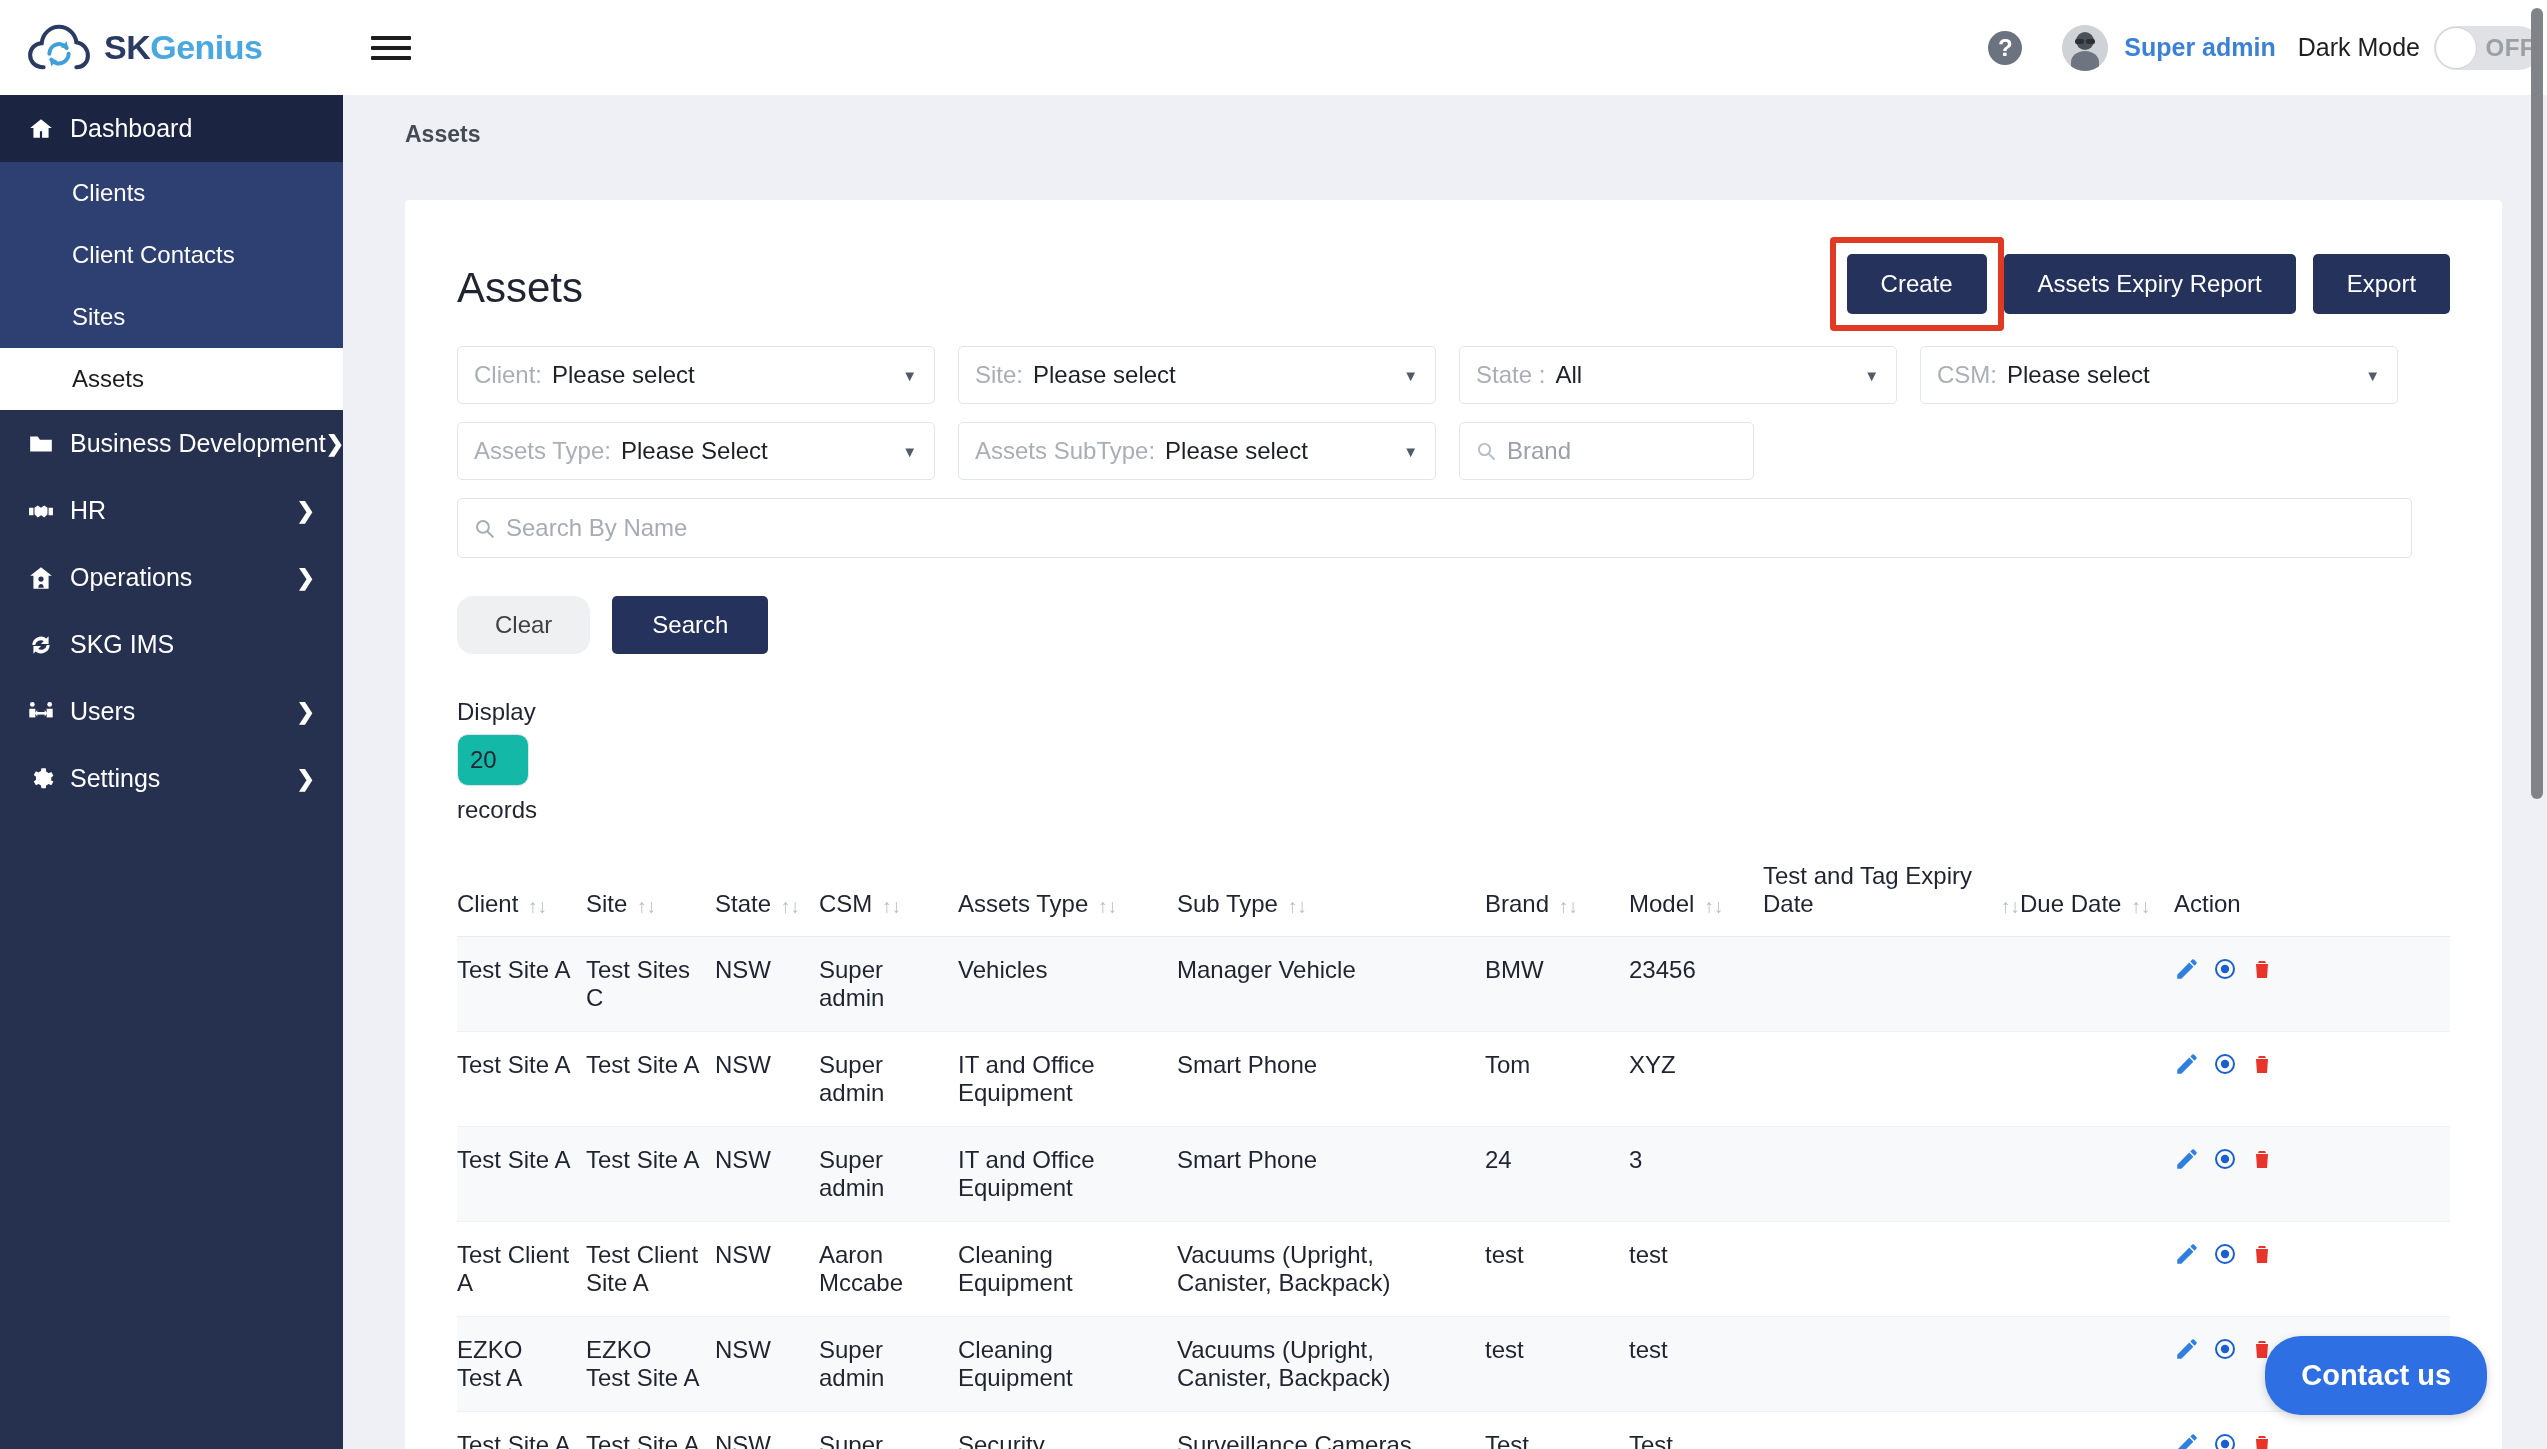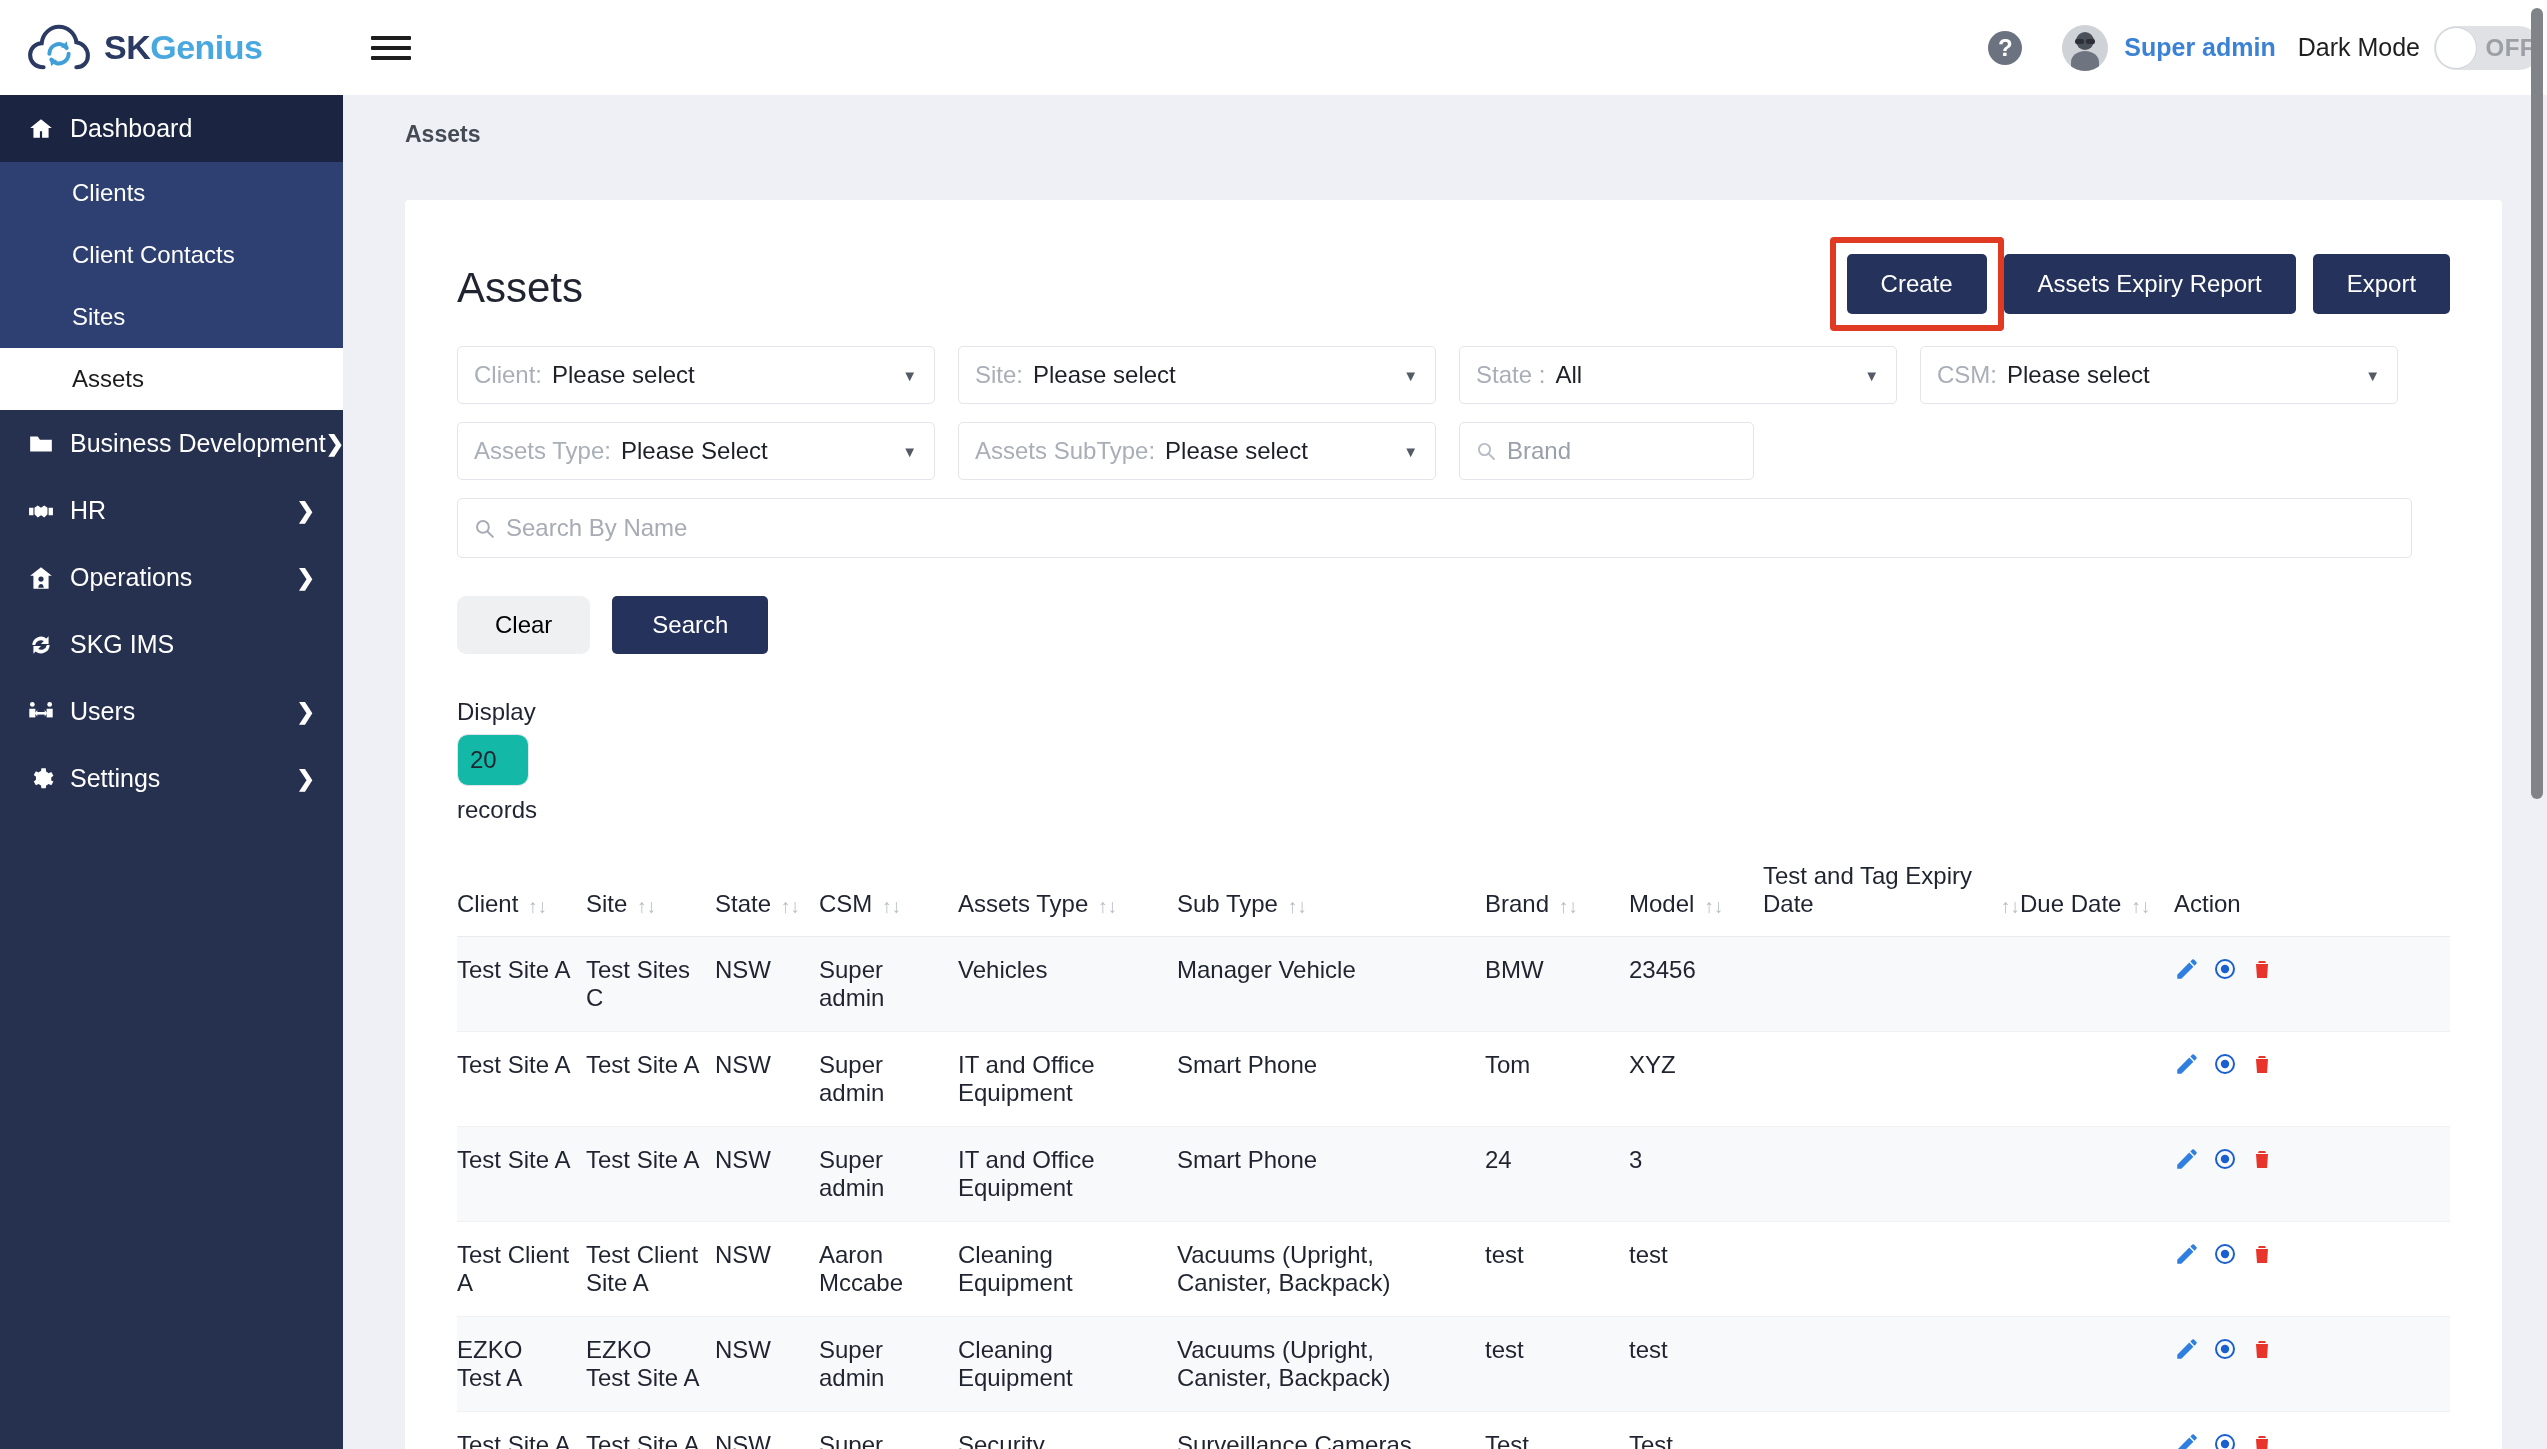--- a/index.html
+++ b/index.html
@@ -101,22 +101,22 @@
   .f-brand { width: 295px; }
   .field .flabel { color: #a9aeb7; font-size: 24px; margin-right: 10px; white-space: nowrap; }
   .field .fvalue { color: #9aa0ab; font-size: 24px; white-space: nowrap; }
   .field .fvalue.dark { color: #1d2027; }
   .field .caret { position: absolute; right: 17px; color: #555b66; font-size: 15px; }
   .search-ico { color: #b7bcc5; font-size: 22px; margin-right: 11px; display:flex; align-items:center; }
   .search-wide { width: 1955px; height: 60px; margin-bottom: 0; }
   .search-wide .fvalue { color: #a6abb4; }
 
   .btn-row { display: flex; gap: 22px; margin-top: 38px; }
-  .btn-clear { background: #eef0f2; color: #000000; border: none; font-size: 24px;
-     padding: 15px 38px; border-radius: 9px; cursor: pointer; font-family: "Liberation Sans", sans-serif; }
+  .btn-clear { background: #eef0f2; color: #404040; border: none; font-size: 24px;
+     padding: 15px 38px; border-radius: 16px; cursor: pointer; font-family: "Liberation Sans", sans-serif; }
   .btn-search { background: #24325c; color: #ffffff; border: none; font-size: 24px;
      padding: 15px 40px; border-radius: 5px; cursor: pointer; font-family: "Liberation Sans", sans-serif; }
 
   .display-block { margin-top: 44px; width: 78px; }
   .display-label { font-size: 24px; color: #1f2430; margin-bottom: 8px; }
   .display-input { width: 72px; height: 52px; border: 1px solid #e2e4e9; border-radius: 11px;
      font-size: 24px; color: #1f2430; display: flex; align-items: center; padding-left: 12px; background:#14b8a6; }
   .records-label { font-size: 24px; color: #1f2430; margin-top: 10px; }
 
   
@@ -637,20 +637,21 @@
                         <path d="M6 7h12l-1 14H7zM9 4h6l1 2H8z" fill="#e8342a"></path>
                       </svg>
                     </span>
                   </span>
                 </td>
               </tr>
             </tbody>
         </table>
       </div>
 
+      <div class="contact-us">Contact us</div>
     </div>
   </div>
 
   <div class="scrollbar">
     <div class="track"></div>
     <div class="thumb"></div>
   </div>
 </div>
 
 

